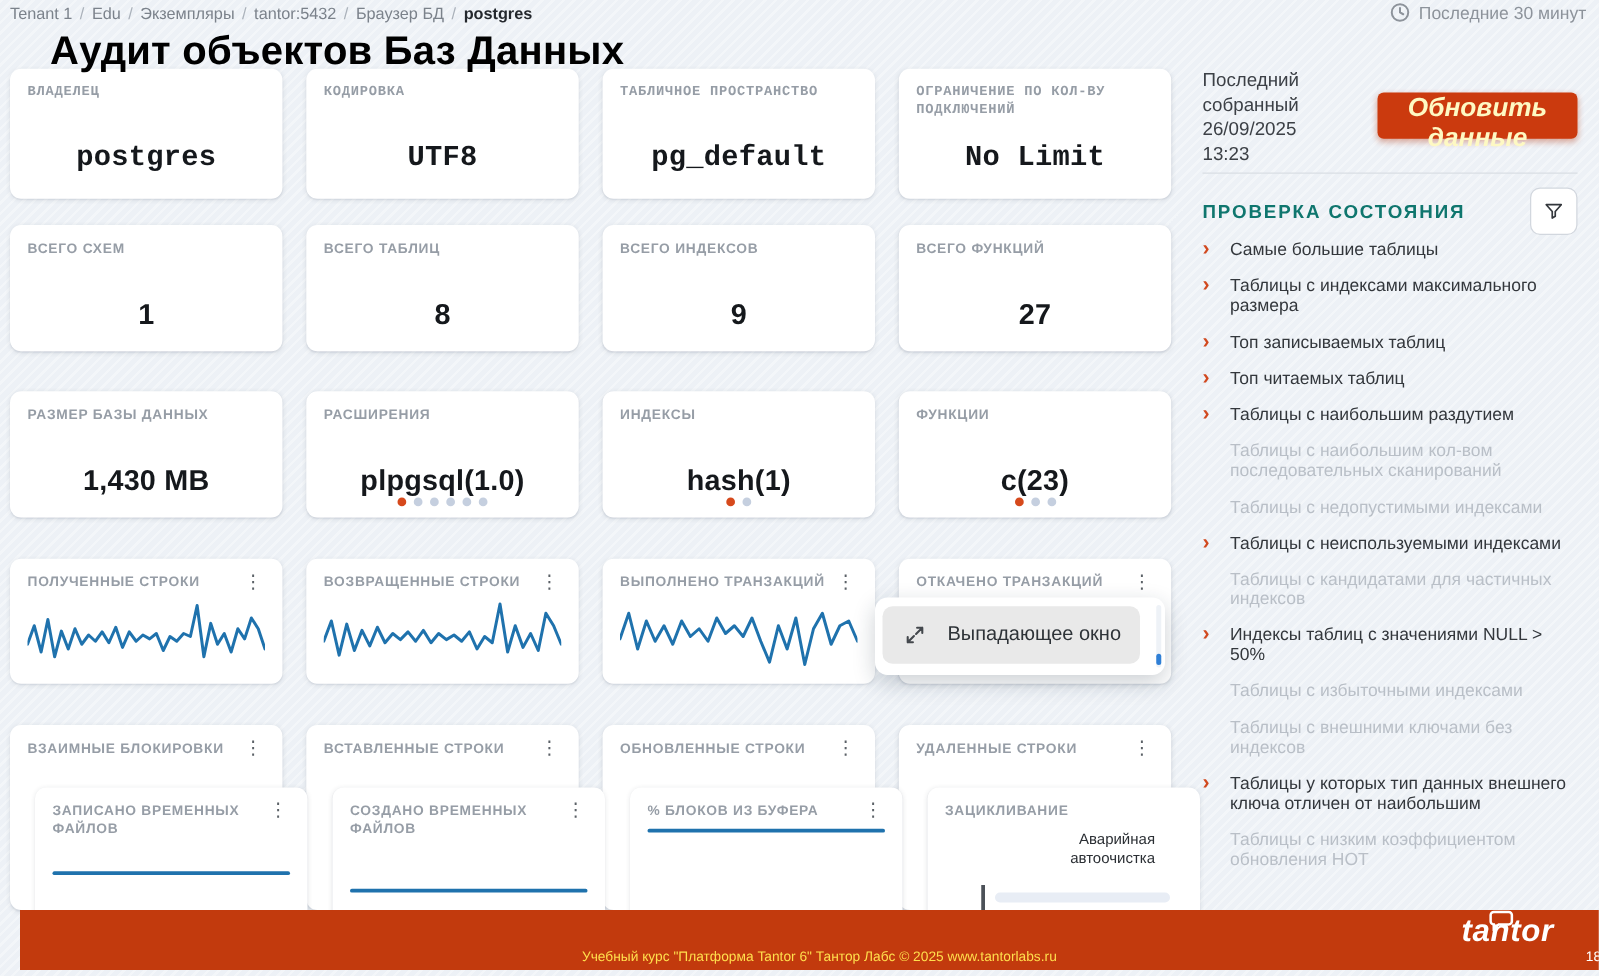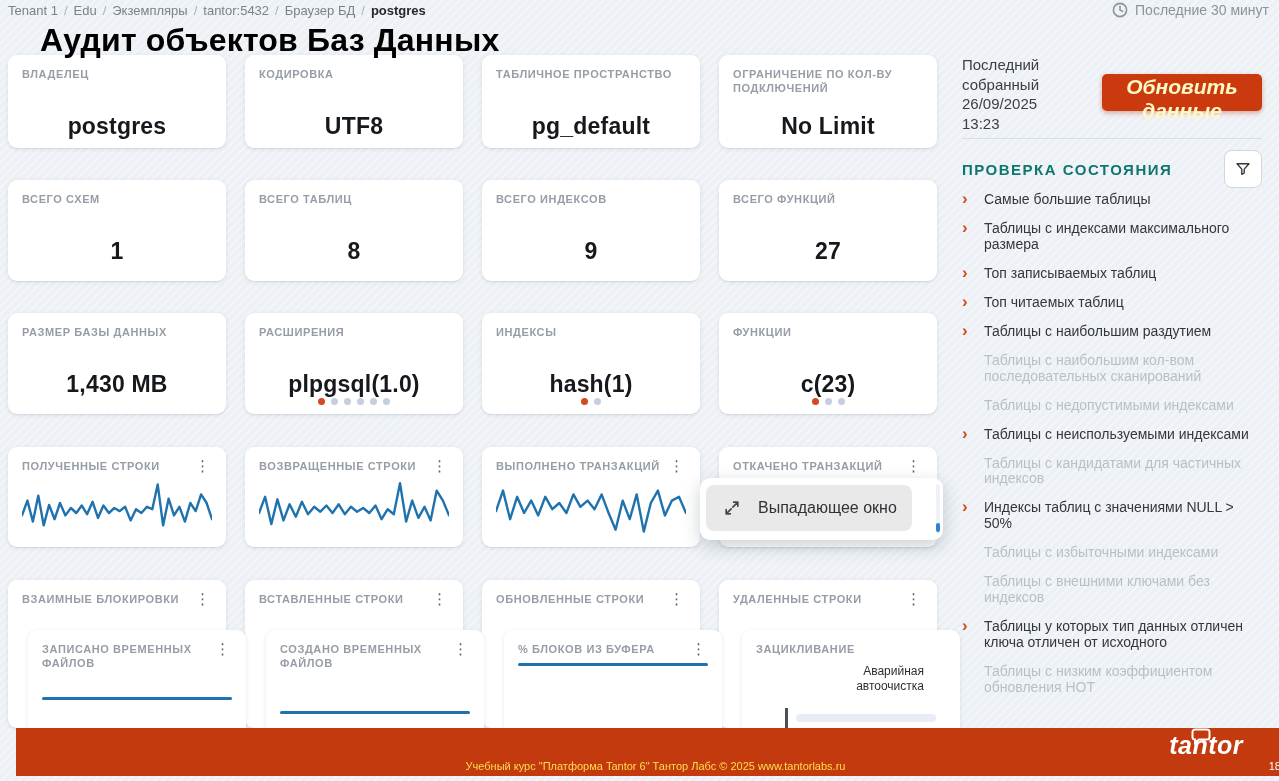--- a/index.html
+++ b/index.html
@@ -13,21 +13,21 @@
   
   .breadcrumb{position:absolute;left:8px;top:3px;font-size:13px;color:#7b828b;display:flex;gap:6px;align-items:center;z-index:4;}
   .breadcrumb .bc-item{cursor:pointer;}
   .breadcrumb .bc-sep{color:#aab1ba;}
   .breadcrumb .bc-current{color:#24282d;font-weight:bold;}
   .time-range{position:absolute;right:10px;top:2px;display:flex;gap:7px;align-items:center;color:#8d939b;font-size:14px;z-index:4;justify-content:space-between;}
   .time-range svg{display:block;}
   h1.page-title{position:absolute;left:40px;top:22px;margin:0;font-size:32px;font-weight:800;color:#000;z-index:5;letter-spacing:.2px;}
   
   .row{position:absolute;display:flex;gap:19px;left:8px;}
-  .row1{top:55px;}  .row1 .card{height:93px;}
+  .row1{top:55px;}  .row1 .card{height:104px;font-family:Liberation Mono, monospace;}
   .row2{top:180px;} .row2 .card{height:101px;}
   .row3{top:313px;} .row3 .card{height:101px;}
   .row4{top:447px;} .row4 .card{height:100px;}
   .row5{top:580px;z-index:1;} .row5 .card{height:148px;}
   .row6{top:630px;left:28px;z-index:3;gap:20px;} .row6 .card{height:110px;}
   .card{
     width:218px;box-sizing:border-box;background:#fff;border-radius:9px;
     padding:12px 14px;position:relative;
     box-shadow:0 1px 4px rgba(25,39,60,.10), 0 1px 1px rgba(25,39,60,.06);
   }
@@ -42,21 +42,21 @@
   .spark{margin-top:4px;height:62px;width:190px;}
   .flatline{height:3px;background:var(--spark,#1f72ad);border-radius:2px;}
   .ml1{margin-top:26px;} .ml2{margin-top:40px;} .ml3{margin-top:7px;}
   
   .gauge-label{margin:8px 0 0 58px;width:110px;text-align:right;font-size:12px;font-weight:400;color:#2b2f34;line-height:1.25;}
   .gauge{position:relative;margin-top:14px;height:20px;}
   .gauge-track{position:absolute;left:40px;right:10px;top:6px;height:8px;background:#e8edf5;border-radius:4px;}
   .gauge-marker{position:absolute;left:29px;top:0;width:3px;height:20px;background:#4c5158;cursor:pointer;}
   
   .dropdown-panel{position:absolute;left:700px;top:478px;width:232px;height:62px;background:#fff;border-radius:10px;
-    box-shadow:0 6px 18px rgba(25,39,60,.22);z-index:6;padding-left:11px;}
+    box-shadow:0 6px 18px rgba(25,39,60,.22);z-index:6;}
   .menu-item{position:absolute;left:6px;top:7px;width:206px;height:46px;background:#e9e9e9;border-radius:8px;
     display:flex;align-items:center;gap:16px;padding-left:16px;box-sizing:border-box;cursor:pointer;}
   .menu-item .mi-label{font-size:16px;color:#2e3338;}
   .scroll-track{position:absolute;right:3px;top:6px;width:4px;height:50px;background:#eef2f7;border-radius:2px;}
   .scroll-thumb{position:absolute;left:0;bottom:2px;width:4px;height:9px;background:#2f7fd6;border-radius:2px;cursor:grab;}
   
   .sidebar{position:absolute;left:962px;top:55px;width:300px;z-index:2;}
   .collected{width:112px;font-size:15px;color:#3c4046;line-height:1.3;}
   .refresh-btn{position:absolute;left:140px;top:19px;width:160px;height:37px;background:var(--accent,#cb3a0e);
     color:#fef9c3;font-weight:700;font-size:21px;border:none;border-radius:5px;cursor:pointer;
@@ -340,21 +340,21 @@
       <div class="hc-item disabled">
         <span class="chev"></span>
         <span>Таблицы с избыточными индексами</span>
       </div>
       <div class="hc-item disabled">
         <span class="chev"></span>
         <span>Таблицы с внешними ключами без индексов</span>
       </div>
       <div class="hc-item">
         <span class="chev">›</span>
-        <span>Таблицы у которых тип данных отличен ключа отличен от исходного</span>
+        <span>Таблицы у которых тип данных внешнего ключа отличен от наибольшим</span>
       </div>
       <div class="hc-item disabled">
         <span class="chev"></span>
         <span>Таблицы с низким коэффициентом обновления HOT</span>
       </div>
     </div>
 </aside>
 
 <footer>
   <div class="logo">

